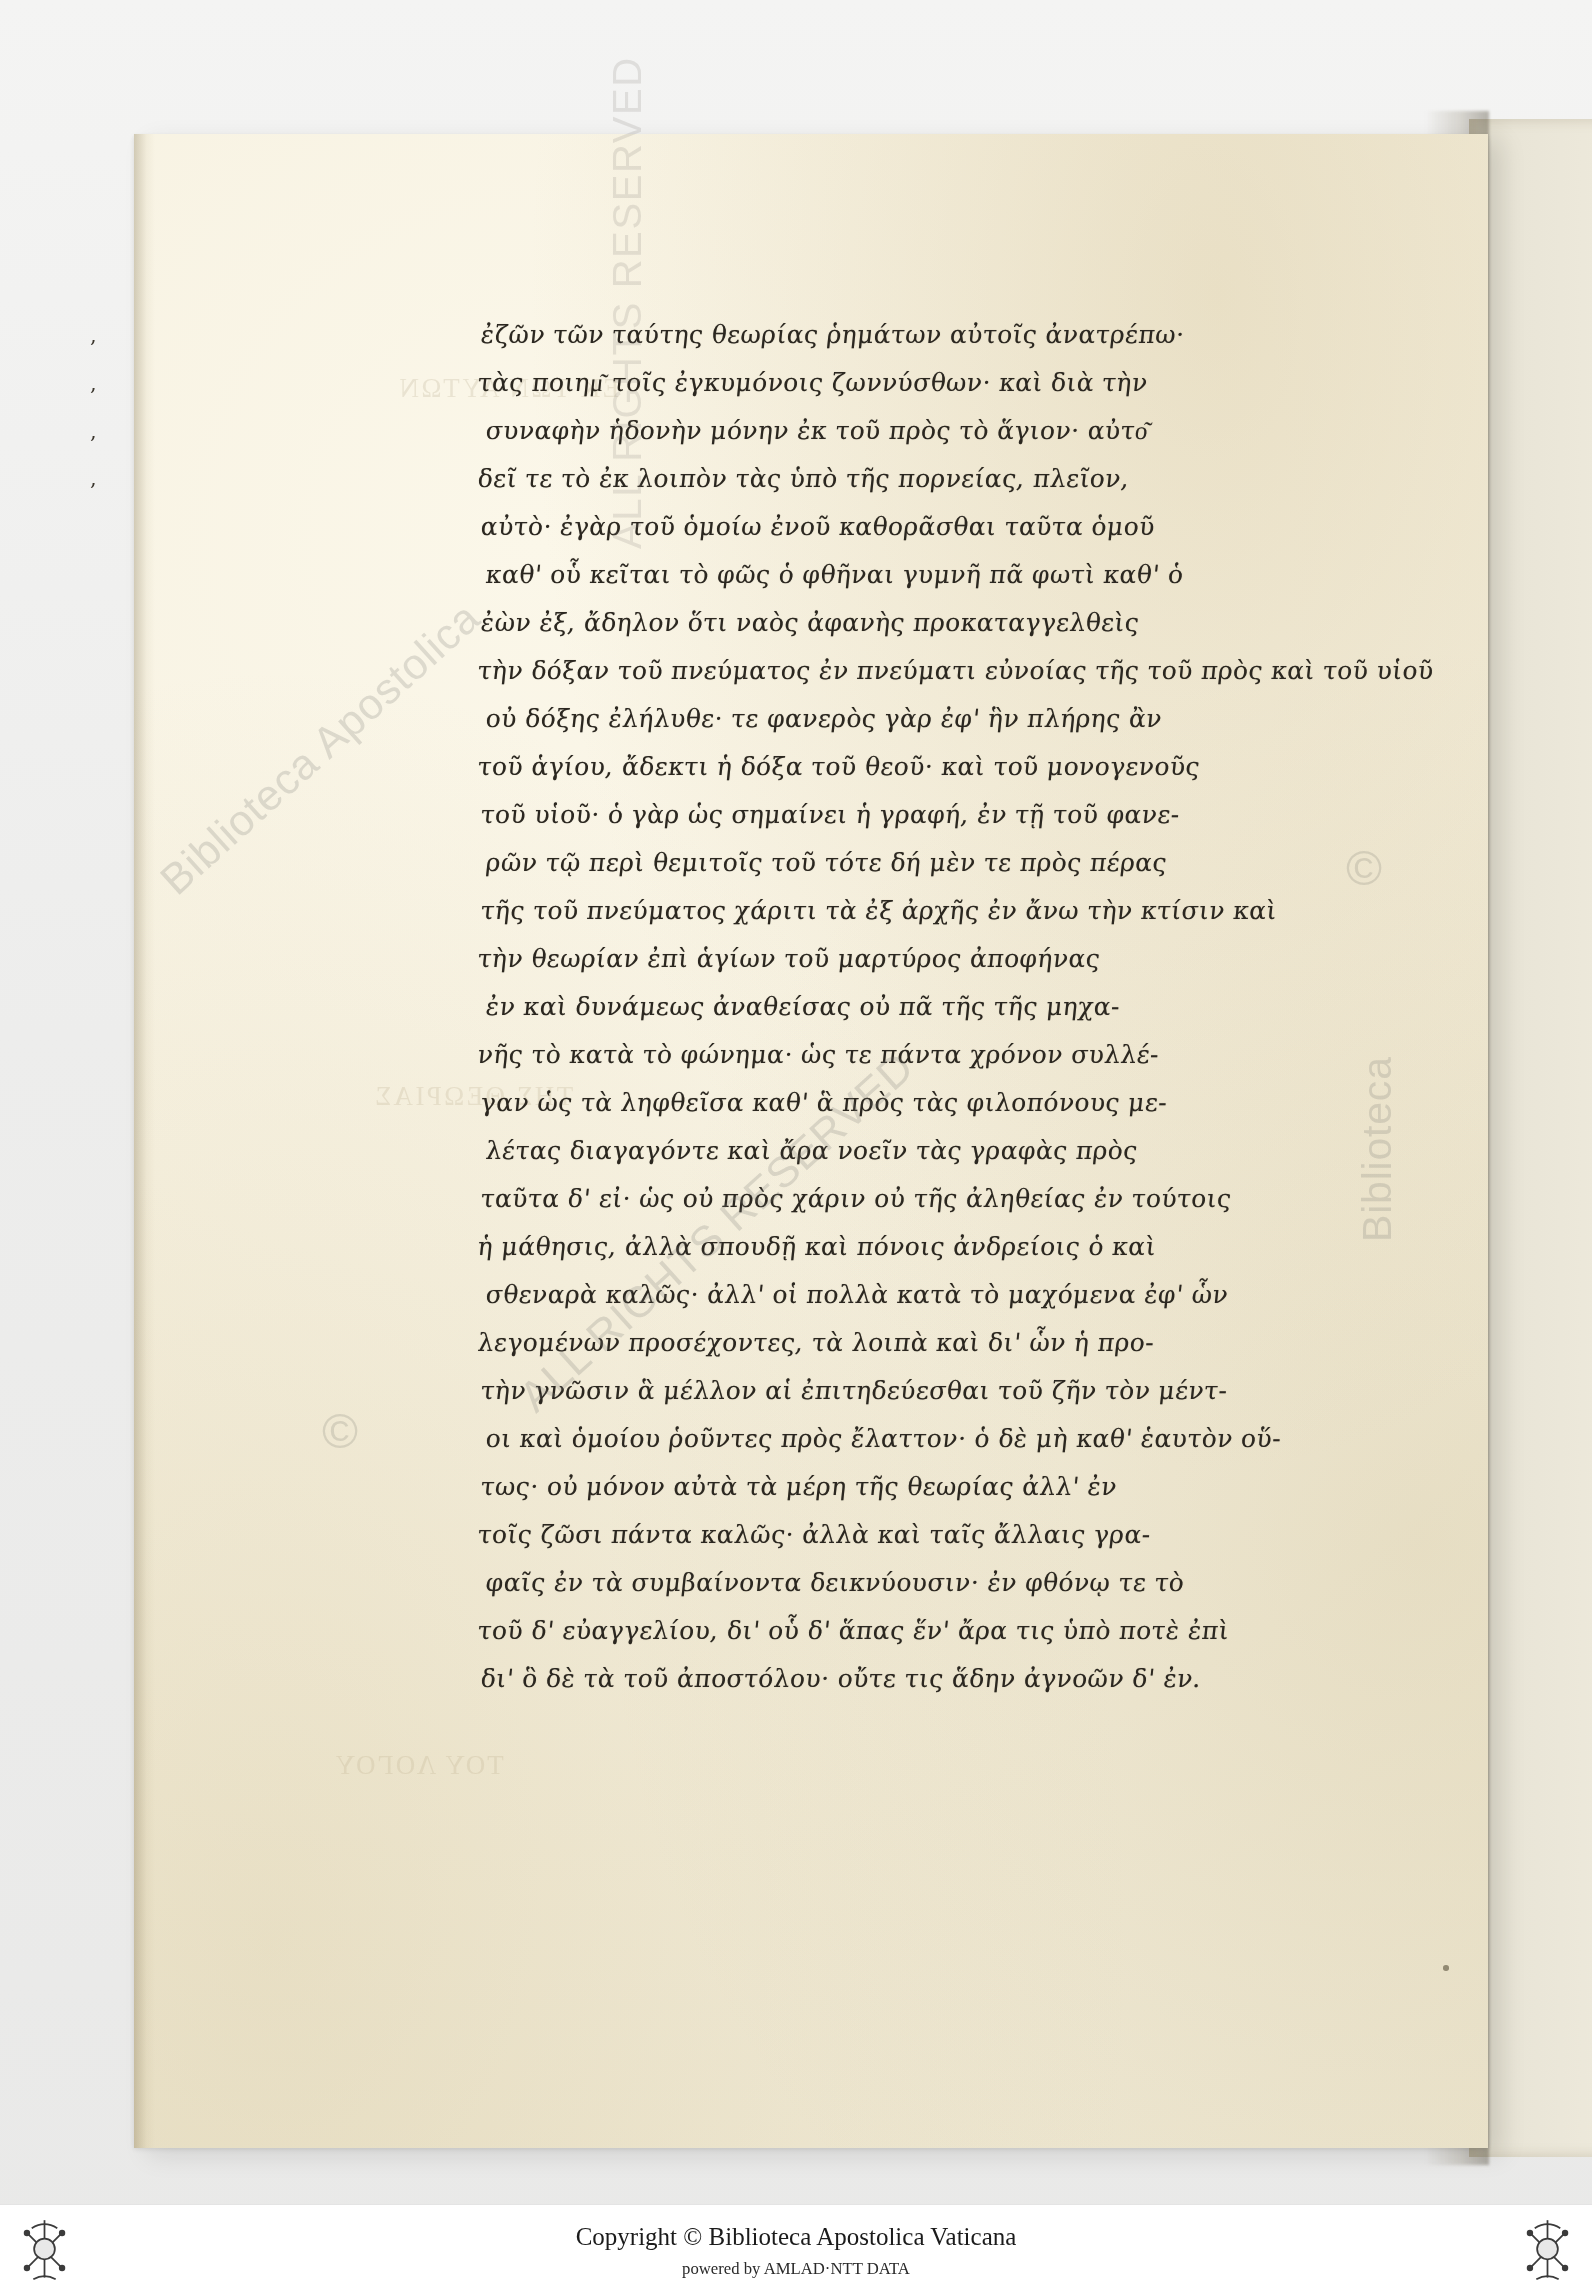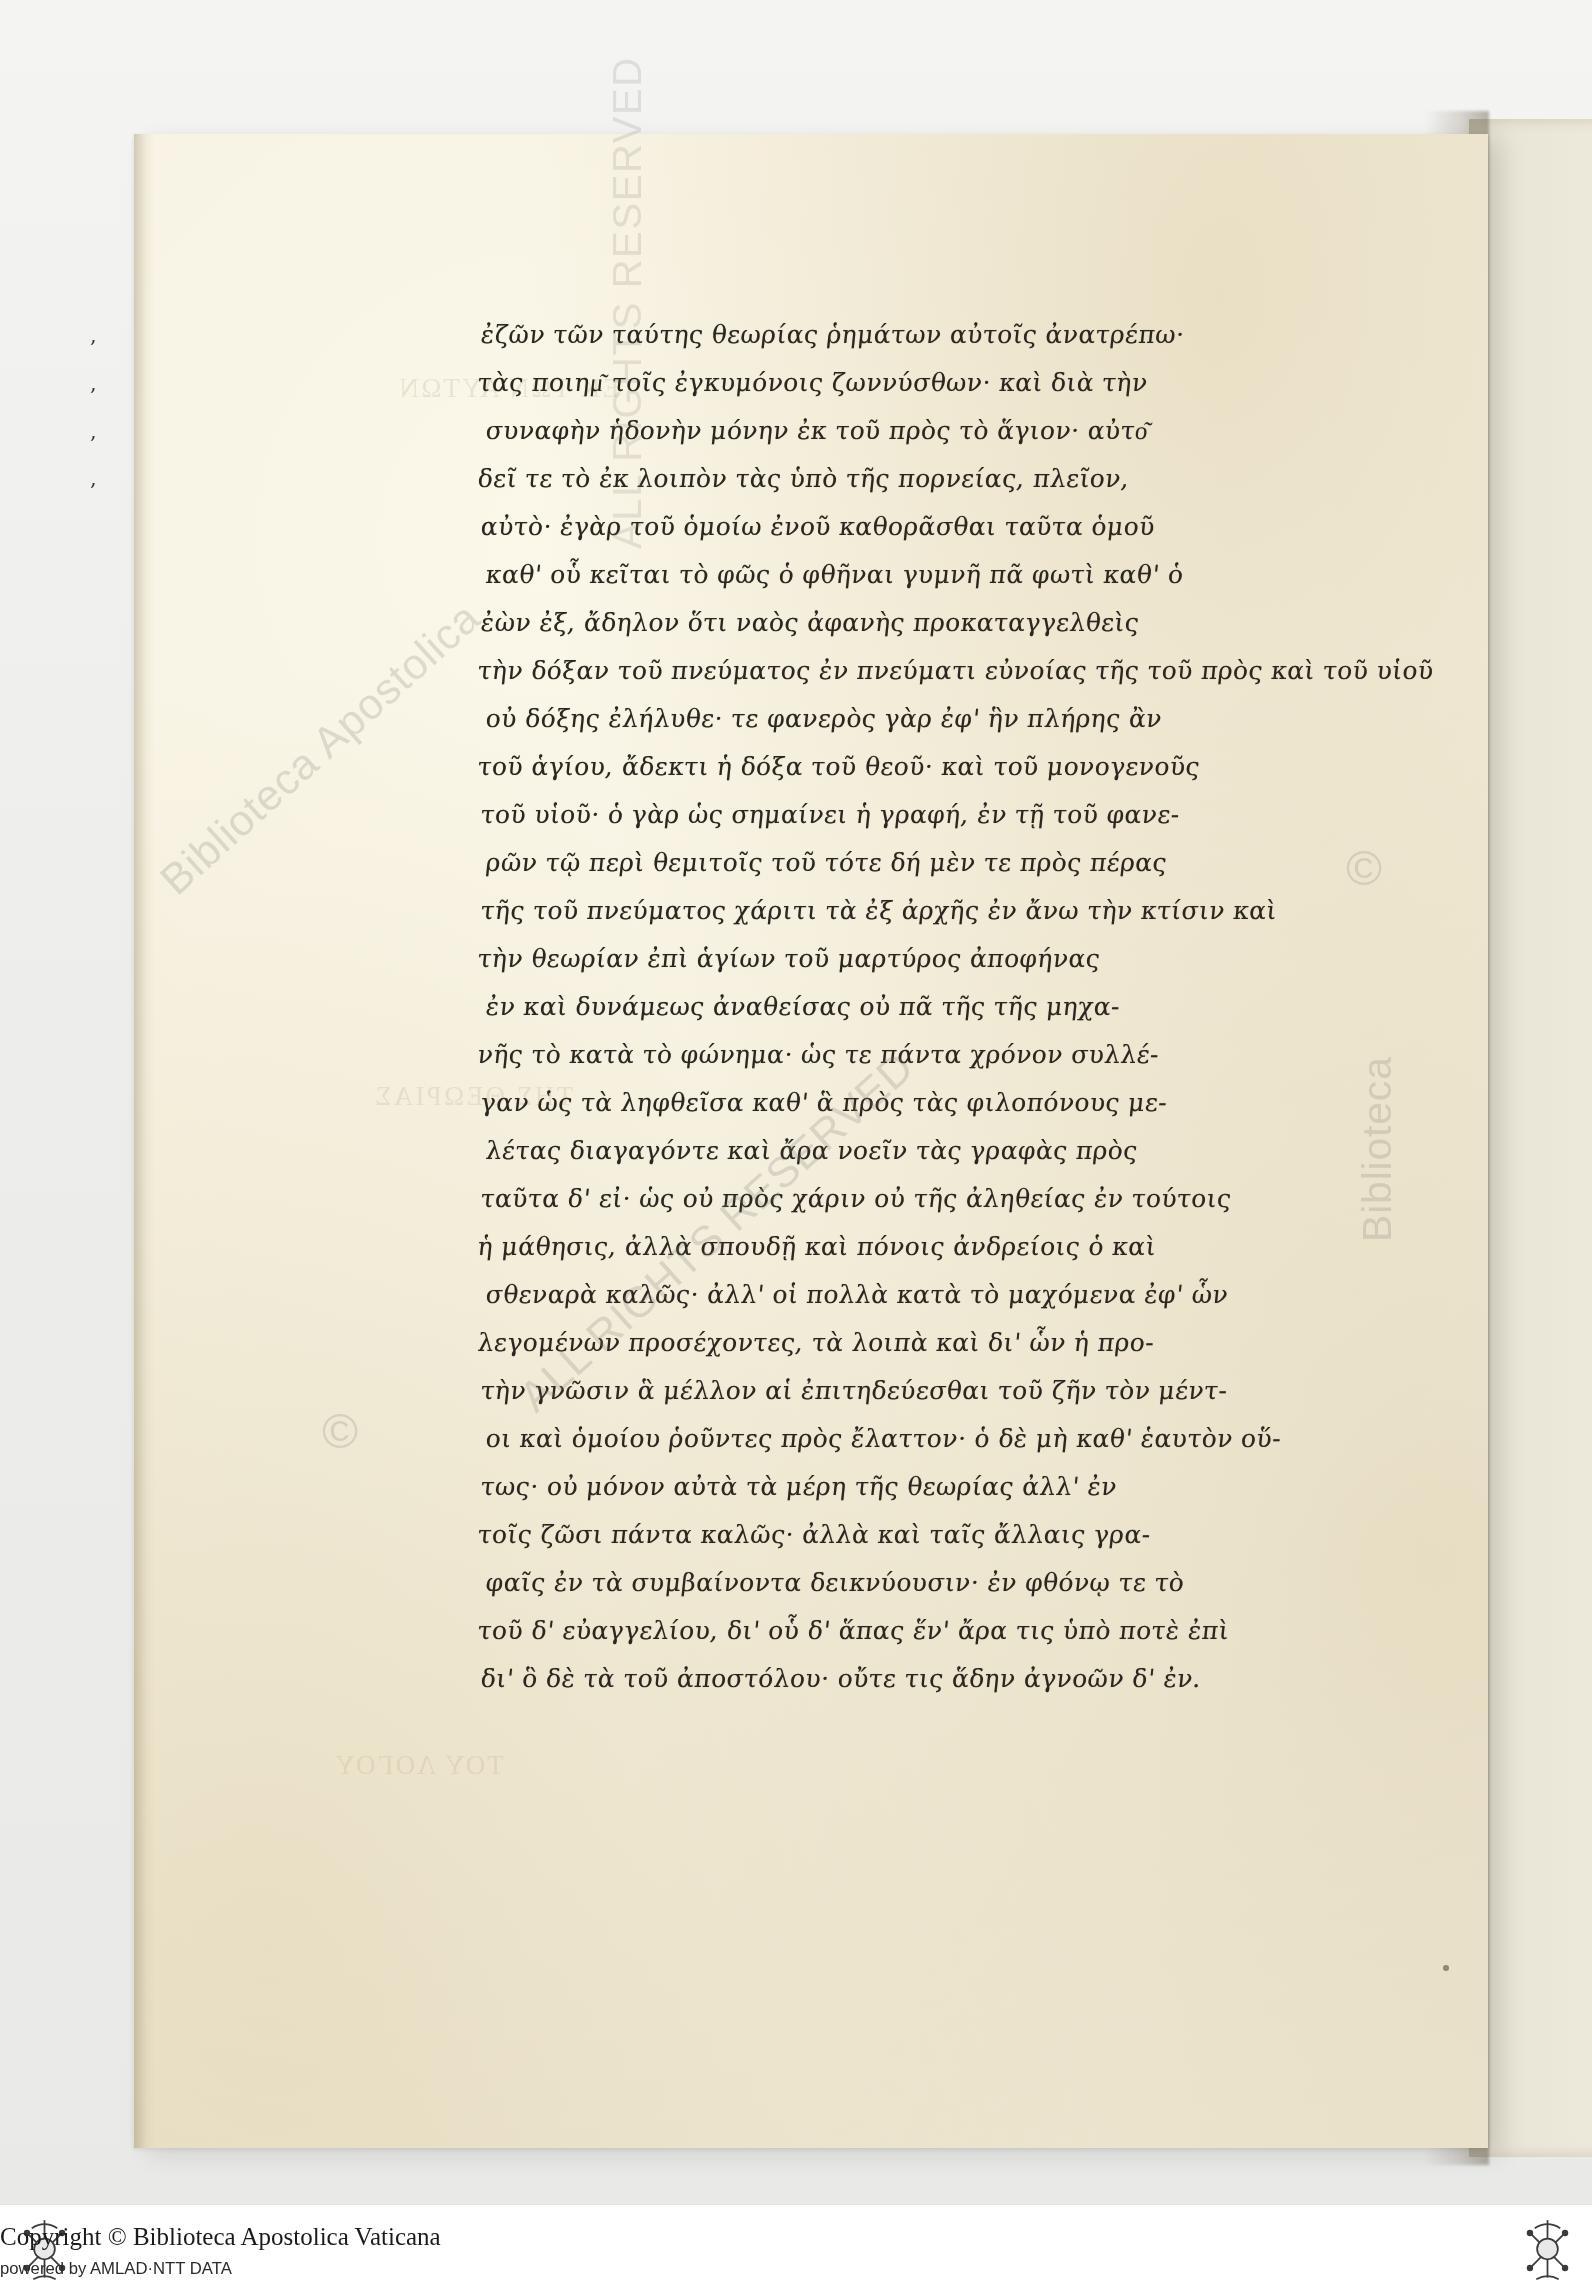--- a/index.html
+++ b/index.html
@@ -222,33 +222,33 @@
     width: 1592px;
     height: 90px;
     background: #ffffff;
     border-top: 0.8px solid #e4e4e4;
   }
   #footer-center {
     position: absolute;
     left: 0;
     top: 0;
     width: 1592px;
-    text-align: left;
+    text-align: center;
   }
   #footer-title {
     margin-top: 17.5px;
     font-size: 25px;
     color: #1b1b1b;
     font-family: "Liberation Serif", serif;
   }
   #footer-sub {
     margin-top: 8px;
     font-size: 16.7px;
     color: #2a2a2a;
-    font-family: Liberation Sans, sans-serif;
+    font-family: Liberation Serif, serif;
   }
   .crest {
     position: absolute;
     bottom: 3.2px;
     width: 83px;
     height: 83px;
   }
   #crest-left  { left: 3.2px; }
   #crest-right { right: 3.2px; }
   .crest svg { display: block; }

